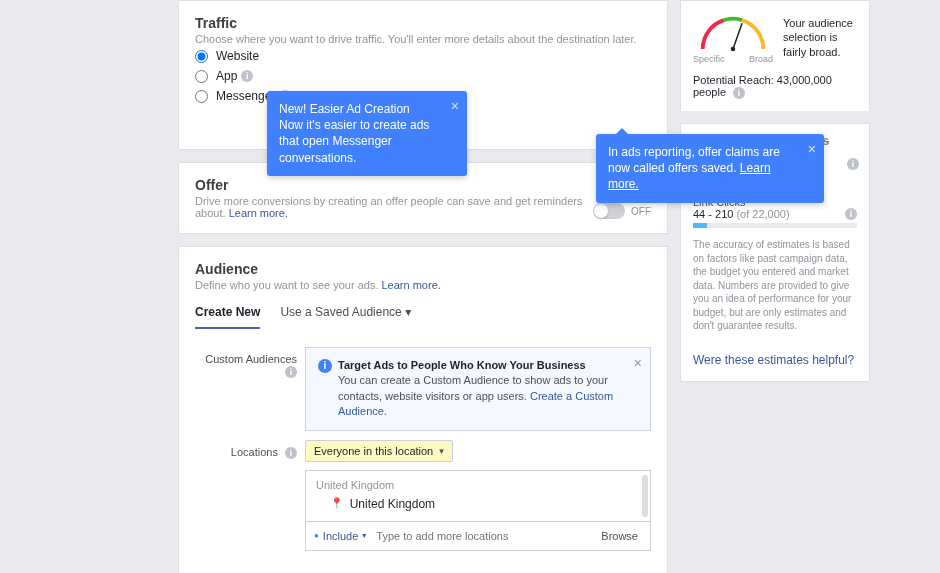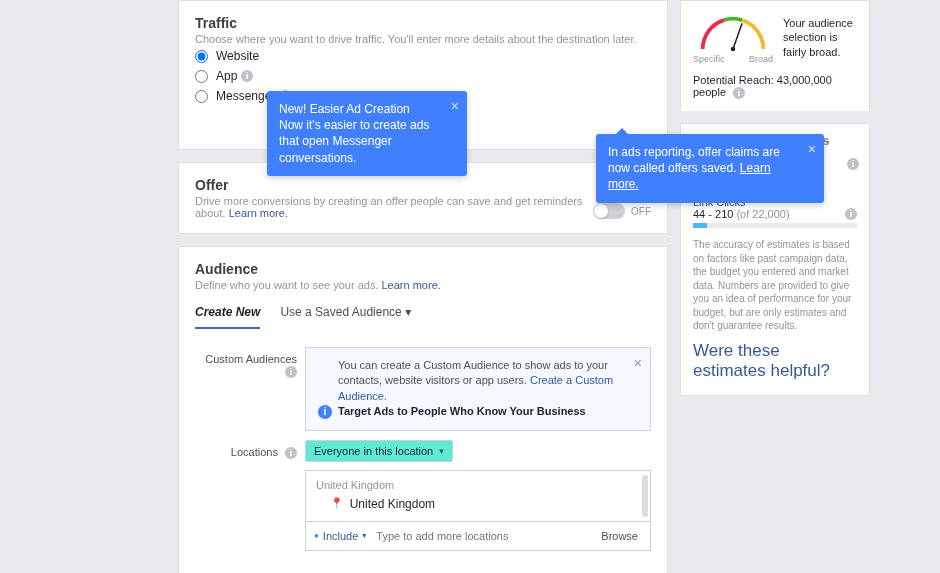--- a/index.html
+++ b/index.html
@@ -20,29 +20,29 @@
 .tooltip-blue::before { content: ''; position: absolute; left: -6px; top: 14px; border: 6px solid transparent; border-right-color: #4080ff; }
 .tooltip-blue.top-arrow::before { left: 20px; top: -12px; border: 6px solid transparent; border-bottom-color: #4080ff; }
 .offer-panel { display: flex; align-items: flex-end; }
 .offer-panel .txt { flex: 1; }
 .toggle-wrap { display: flex; align-items: center; gap: 6px; }
 .toggle { width: 32px; height: 16px; background: #ced0d4; border-radius: 8px; position: relative; cursor: pointer; }
 .toggle::after { content: ''; position: absolute; width: 14px; height: 14px; background: #fff; border-radius: 50%; top: 1px; left: 1px; box-shadow: 0 1px 2px rgba(0,0,0,.2); }
 .toggle-label { font-size: 10px; color: #90949c; }
 .tabs { display: flex; gap: 20px; margin: 14px 0 18px; }
 .tab { font-size: 12px; color: #4b4f56; padding-bottom: 8px; cursor: pointer; }
-.tab.active { font-weight: 600; border-bottom: 2px solid #4267b2; color: #1d2129; font-style: italic; }
+.tab.active { font-weight: 600; border-bottom: 2px solid #4267b2; color: #1d2129; }
 .form-row { display: flex; align-items: flex-start; margin-bottom: 9px; }
 .form-label { width: 110px; text-align: right; font-size: 11px; color: #4b4f56; padding-top: 6px; padding-right: 8px; }
 .form-control { flex: 1; }
 .info-box { background: #f5f8ff; border: 1px solid #ccd3e4; padding: 10px 12px; position: relative; font-size: 11px; line-height: 1.4; }
 .info-box .ib-title { font-weight: 600; color: #1d2129; margin-bottom: 2px; }
 .info-box .ib-close { position: absolute; top: 6px; right: 8px; color: #90949c; cursor: pointer; font-size: 14px; }
 .info-box .ib-icon { display: inline-flex; width: 14px; height: 14px; border-radius: 50%; background: #4080ff; color: #fff; align-items: center; justify-content: center; font-size: 10px; font-weight: bold; margin-right: 6px; font-style: normal; }
-.dropdown-btn { display: inline-flex; align-items: center; border: 1px solid #ccd0d5; background: #5eead4; padding: 4px 8px; font-size: 11px; cursor: pointer; border-radius: 2px; gap: 6px; }
+.dropdown-btn { display: inline-flex; align-items: center; border: 1px solid #ccd0d5; background: #fef9c3; padding: 4px 8px; font-size: 11px; cursor: pointer; border-radius: 2px; gap: 6px; }
 .dropdown-btn::after { content: '▾'; color: #4b4f56; font-size: 9px; }
 .loc-box { border: 1px solid #ccd0d5; margin-top: 8px; }
 .loc-list { padding: 8px 10px; max-height: 80px; overflow-y: auto; position: relative; }
 .loc-country { font-size: 11px; color: #90949c; margin-bottom: 4px; }
 .loc-item { display: flex; align-items: center; font-size: 12px; padding: 2px 0 2px 14px; }
 .pin-icon { color: #4080ff; margin-right: 6px; font-size: 11px; }
 .loc-input-row { display: flex; align-items: center; border-top: 1px solid #ccd0d5; padding: 4px 8px; }
 .loc-input { flex: 1; border: none; outline: none; font-size: 11px; padding: 4px; color: #90949c; }
 .loc-browse { font-size: 11px; color: #4b4f56; cursor: pointer; padding: 0 4px; }
 .include-pill { display: inline-flex; align-items: center; gap: 4px; font-size: 11px; color: #365899; cursor: pointer; margin-right: 6px; }
@@ -55,21 +55,21 @@
 .reach { font-size: 11px; margin-top: 10px; }
 .daily-title-strike { font-size: 12px; font-weight: 600; text-decoration: line-through; color: #7f8388; }
 .metric-label { font-size: 11px; color: #4b4f56; margin-top: 6px; }
 .metric-val { font-size: 11px; }
 .metric-val .v { font-weight: 400; }
 .bar-bg { width: 100%; height: 5px; background: #e9eaed; margin-top: 3px; position: relative; }
 .bar-fill { position: absolute; left: 0; top: 0; height: 5px; background: #45bcf5; width: 14px; }
 .fine-print { font-size: 10px; color: #90949c; line-height: 1.35; margin-top: 10px; }
 .tooltip2 { left: 12px; top: 0; width: 225px; }
 .underline { text-decoration: underline; cursor: pointer; }
-.help-link { font-size: 17px; margin-top: 8px; }
+.help-link { font-size: 12px; margin-top: 20px; }
 .scroll-stub { position: absolute; right: 2px; top: 4px; bottom: 4px; width: 6px; background: #ddd; border-radius: 3px; }
 .right-panel-1 { padding: 10px 12px 12px; border-bottom: none; }
 .right-panel-2 { padding: 10px 12px 14px; position: relative; }
 .info-tiny { position: absolute; right: 10px; }
 </style>
 </head>
 <body>
 
 <div class="main-col">
 
@@ -123,24 +123,24 @@
       <div class="tab">Use a Saved Audience ▾</div>
     </div>
 
     <div class="form-row">
       <div class="form-label">
         <span>Custom Audiences</span> <i class="info-icon">i</i>
       </div>
       <div class="form-control">
         <div class="info-box">
           <span class="ib-close">×</span>
+          <div><i class="ib-icon">i</i><span class="ib-title">Target Ads to People Who Know Your Business</span></div>
           <div style="margin-left:20px; color:#4b4f56;">
             <span>You can create a Custom Audience to show ads to your contacts, website visitors or app users. </span><span class="link">Create a Custom Audience.</span>
           </div>
-          <div><i class="ib-icon">i</i><span class="ib-title">Target Ads to People Who Know Your Business</span></div>
         </div>
       </div>
     </div>
 
     <div class="form-row">
       <div class="form-label">
         <span>Locations</span> <i class="info-icon">i</i>
       </div>
       <div class="form-control">
         <span class="dropdown-btn">Everyone in this location</span>

